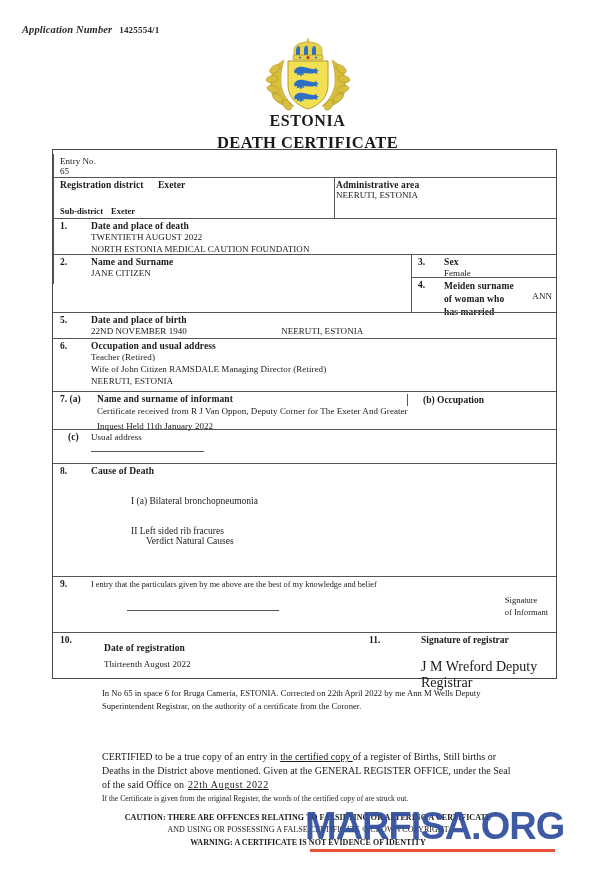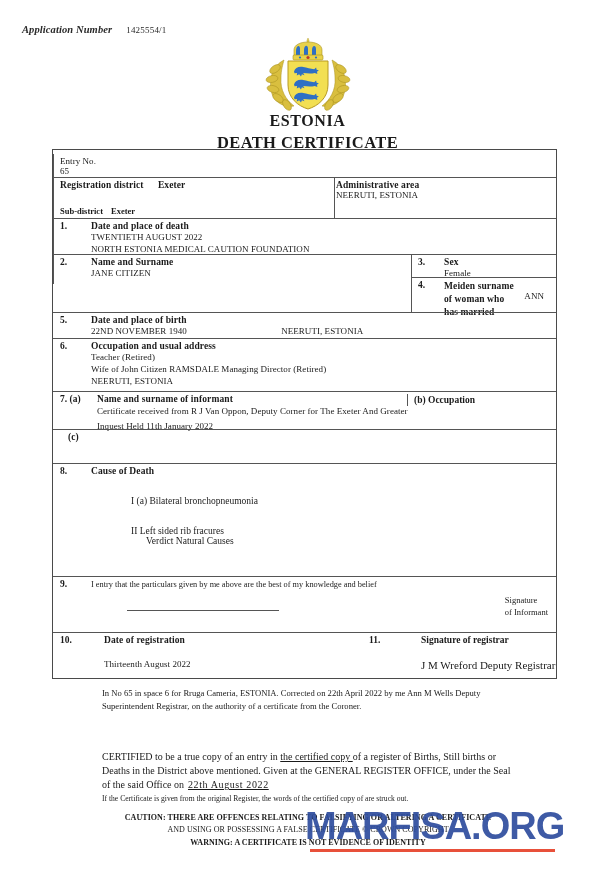--- a/index.html
+++ b/index.html
@@ -30,22 +30,22 @@
     top: 24px;
     font-size: 10.5px;
     font-style: italic;
     font-weight: 600;
     letter-spacing: 0.1px;
     white-space: nowrap;
     color: #2a2a2a;
   }
   .app-number .val {
     font-style: normal;
-    font-weight: 400;
-    margin-left: 14px;
+    font-weight: 700;
+    margin-left: 7px;
     letter-spacing: 0.2px;
   }
 
   
   .crest {
     position: absolute;
     left: 0;
     right: 0;
     top: 36px;
     display: flex;
@@ -159,21 +159,21 @@
 
   
   .r7 { height: 38px; }
   .r7 .body { flex: 1 1 auto; position: relative; }
   .occ-head {
     position: absolute;
     left: 310px;
     top: 2px;
     font-weight: bold;
     font-size: 9.5px;
-    padding-left: 6px;
+    padding-left: 15px;
     border-left: 1.2px solid #555;
     height: 12px;
     line-height: 12px;
   }
 
   
   .r7c { height: 34px; }
   .r7c .body { flex: 1 1 auto; }
   .ruleline {
     display: block;
@@ -208,21 +208,21 @@
     line-height: 1.45;
     text-align: left;
   }
 
   
   .r10 { height: 46px; }
   .r10 .left { flex: 0 0 310px; }
   .r10 .right { flex: 1 1 auto; position: relative; }
   .r10 .rnum { position: absolute; left: 6px; top: 2px; font-weight: bold; font-size: 9.5px; }
   .r10 .rlbl { position: absolute; left: 58px; top: 2px; font-weight: bold; font-size: 9.5px; }
-  .r10 .rval { position: absolute; left: 58px; top: 26px; font-size: 11px; }
+  .r10 .rval { position: absolute; left: 58px; top: 26px; font-size: 14px; }
 
   
   .correction {
     position: absolute;
     left: 102px;
     top: 687px;
     width: 400px;
     font-size: 8.6px;
     line-height: 1.5;
   }
@@ -391,21 +391,21 @@
             <div class="lbl">Sex</div>
             <div class="val tight">Female</div>
           </div>
         </div>
         <div class="maidenbox">
           <div class="snum">4.</div>
           <div style="position:relative;width:100%">
             <div class="lbl tight">Meiden surname</div>
             <div class="lbl tight">of woman who</div>
             <div class="lbl tight">has married</div>
-            <div class="val" style="position:absolute;right:12px;top:11px">ANN</div>
+            <div class="val" style="position:absolute;right:4px;top:11px">ANN</div>
           </div>
         </div>
       </div>
     </div>
 
     <div class="row r5">
       <div class="cell num">5.</div>
       <div class="cell body">
         <div class="lbl">Date and place of birth</div>
         <div class="tight">
@@ -430,20 +430,24 @@
       <div class="cell body">
         <div class="lbl">Name and surname of informant</div>
         <div class="occ-head">(b) Occupation</div>
         <div class="val tight" style="margin-top:1px">Certificate received from R J Van Oppon, Deputy Corner for The Exeter And Greater</div>
         <div class="val tight" style="margin-top:3px">Inquest Held 11th January 2022</div>
       </div>
     </div>
 
     <div class="row r7c">
       <div class="cell num sub">(c)</div>
+      <div class="cell body">
+        <div class="val">Usual address</div>
+        <span class="ruleline"></span>
+      </div>
     </div>
 
     <div class="row r8">
       <div class="cell num">8.</div>
       <div class="cell body">
         <div class="lbl">Cause of Death</div>
         <div class="cod-1">I (a)  Bilateral bronchopneumonia</div>
         <div class="cod-2">II  Left sided rib fracures</div>
         <div class="cod-3">Verdict Natural Causes</div>
       </div>
@@ -457,21 +461,21 @@
         <div class="sig-inf">
           <div>Signature</div>
           <div>of Informant</div>
         </div>
       </div>
     </div>
 
     <div class="row r10">
       <div class="cell left" style="position:relative">
         <div style="position:absolute;left:7px;top:2px;font-weight:bold;font-size:9.5px">10.</div>
-        <div style="position:absolute;left:51px;top:2px" class="lbl">Date of registration</div>
+        <div style="position:absolute;left:51px;top:10px" class="lbl">Date of registration</div>
         <div style="position:absolute;left:51px;top:26px" class="val">Thirteenth August 2022</div>
       </div>
       <div class="cell right">
         <div class="rnum">11.</div>
         <div class="rlbl">Signature of registrar</div>
         <div class="rval">J M Wreford Deputy Registrar</div>
       </div>
     </div>
 
   </div>

